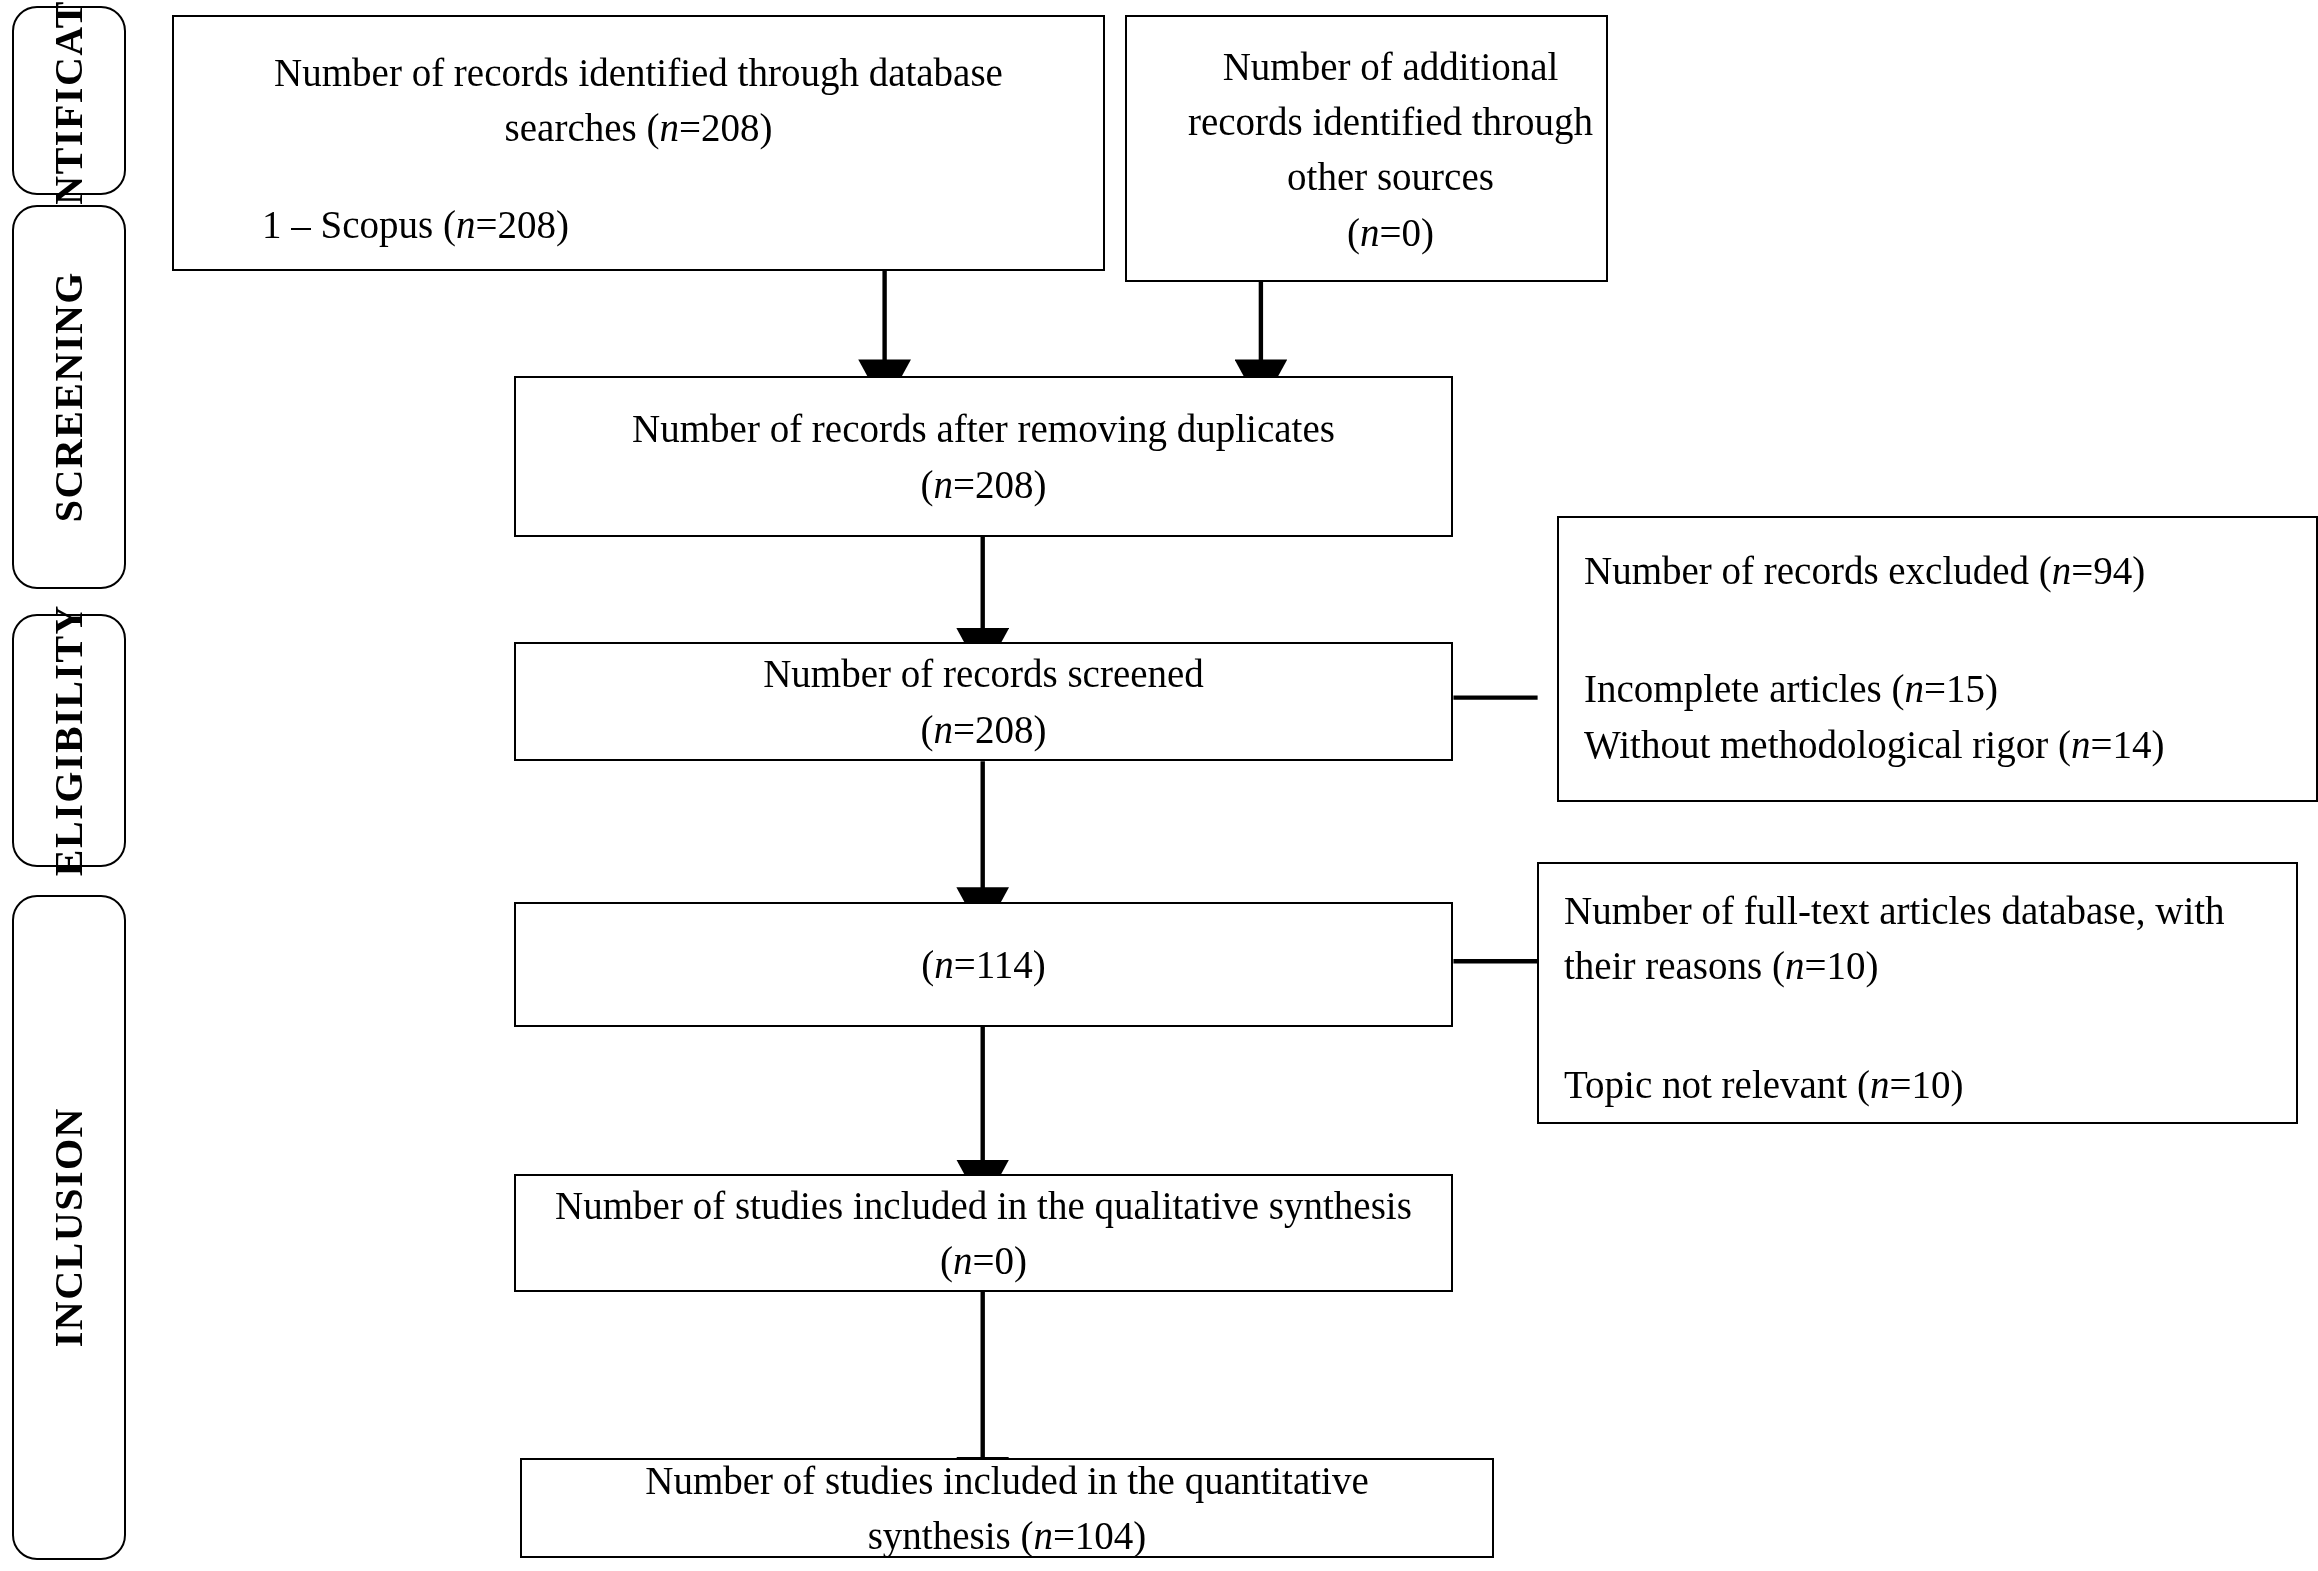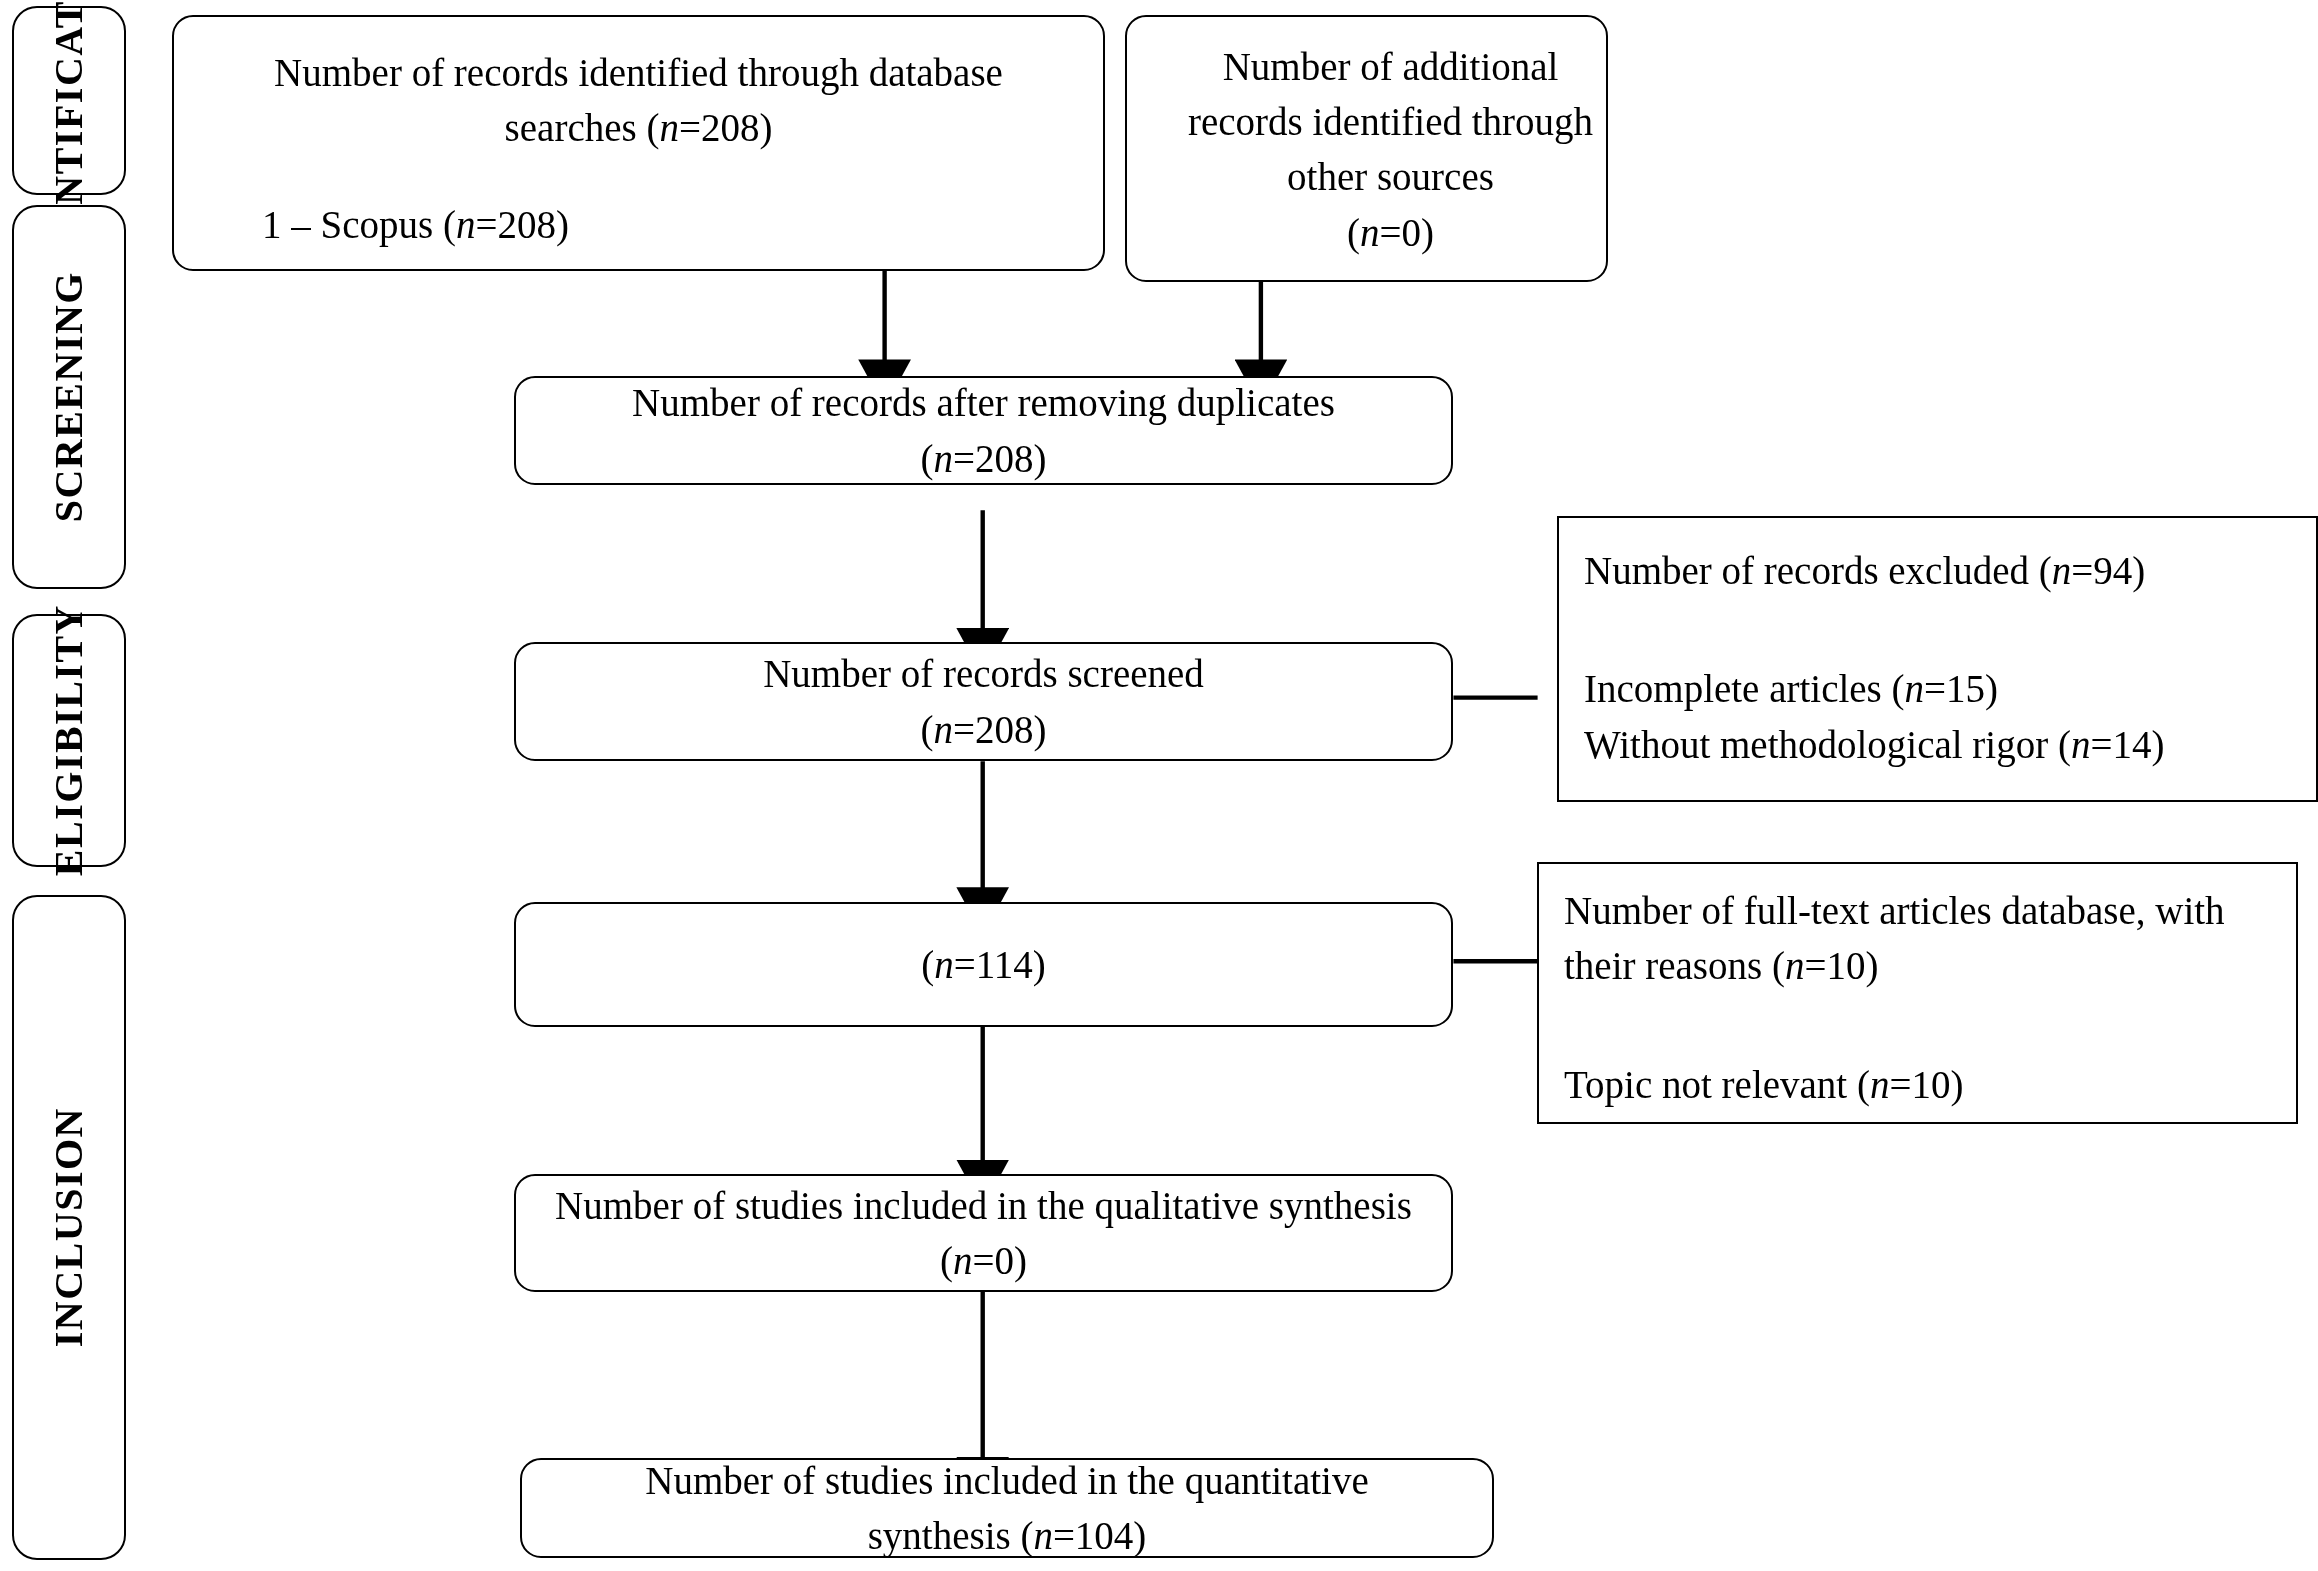--- a/index.html
+++ b/index.html
@@ -38,21 +38,21 @@
   
   .node{
     position:absolute;
     box-sizing:border-box;
     border:2.9px solid #000000;
     background:#ffffff;
     display:flex;
     flex-direction:column;
     justify-content:center;
   }
-  .node.center{align-items:center;text-align:center;border-radius:21px;}
+  .node.center{align-items:center;text-align:center;}
   .node.left{align-items:flex-start;text-align:left;}
   .line{
     font-size:39px;
     line-height:1.42;
     white-space:nowrap;
   }
   .pad-l{padding-left:25px;}
   .gap-md{height:42px;}
   .gap-lg{height:63px;}
   em.n{font-style:italic;}
@@ -116,21 +116,21 @@
     <div class="line" style="align-self:flex-start; padding-left:88px;">1 – Scopus (<em class="n">n</em>=208)</div>
   </div>
 
   <div class="node center" style="left:1125px; top:14.6px; width:483px; height:267px; justify-content:flex-start; padding-top:22px;padding-left:48px;">
     <div class="line">Number of additional</div>
     <div class="line">records identified through</div>
     <div class="line">other sources</div>
     <div class="line">(<em class="n">n</em>=0)</div>
   </div>
 
-  <div class="node center" style="left:514px; top:376px; width:939px; height:109px;">
+  <div class="node center" style="left:514px; top:376px; width:939px; height:161px;">
     <div class="line">Number of records after removing duplicates</div>
     <div class="line">(<em class="n">n</em>=208)</div>
   </div>
 
   <div class="node center" style="left:514px; top:642px; width:939px; height:119px;">
     <div class="line">Number of records screened</div>
     <div class="line">(<em class="n">n</em>=208)</div>
   </div>
 
   <div class="node left" style="left:1537px; top:516px; width:761px; height:286px; justify-content:flex-start; padding-top:25px;margin-left:20px;">

